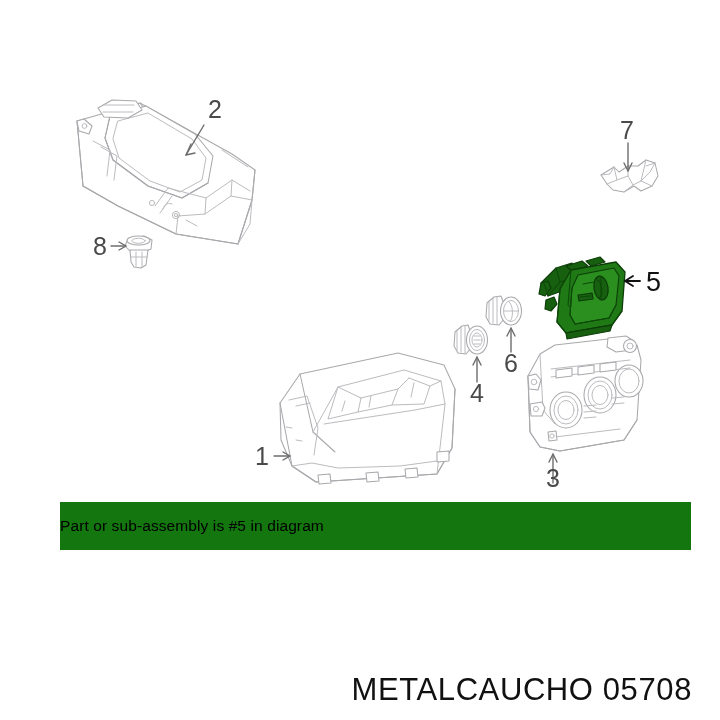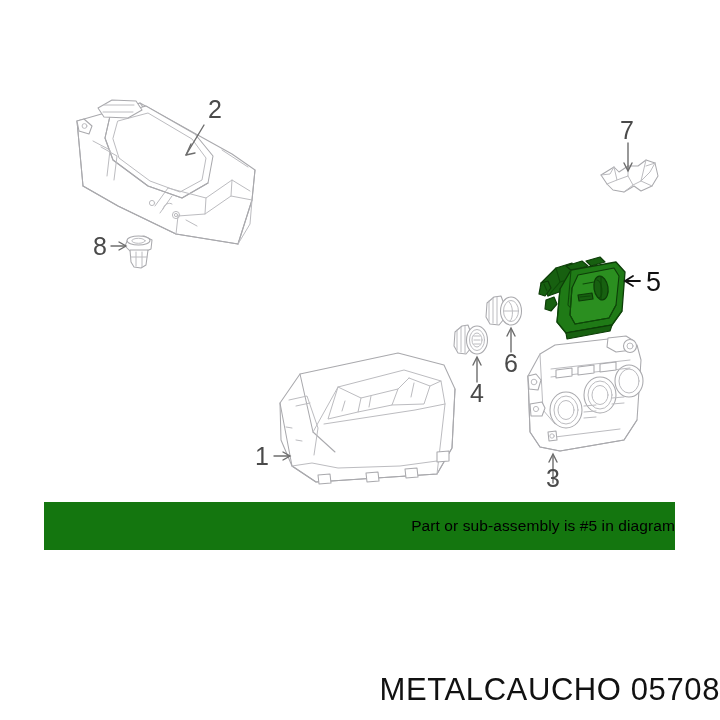--- a/index.html
+++ b/index.html
@@ -29,29 +29,29 @@
   svg.parts-canvas {
     position: absolute;
     left: 0;
     top: 0;
     width: 720px;
     height: 720px;
     display: block;
   }
   .banner {
     position: absolute;
-    left: 44px;
+    left: 60px;
     top: 502px;
     width: 631px;
     height: 48px;
     background: #14760f;
     box-sizing: border-box;
     display: flex;
     flex-direction: column;
-    align-items: flex-end;
+    align-items: flex-start;
     justify-content: center;
     line-height: 1.02;
   }
   .banner-line {
     color: #000000;
     font-size: 15.5px;
     font-family: "Liberation Sans", sans-serif;
     letter-spacing: 0.1px;
     white-space: nowrap;
   }
@@ -63,20 +63,21 @@
     height: 60px;
     display: flex;
     align-items: center;
     justify-content: flex-end;
   }
   .brand-text {
     color: #111111;
     font-size: 31px;
     font-family: "Liberation Sans", sans-serif;
     letter-spacing: 0.6px;
+    margin-right: 28px;
     white-space: nowrap;
   }
   .callout-num {
     font-family: "Liberation Sans", sans-serif;
     fill: #4a4a4a;
     font-size: 25px;
   }
   .callout-num-dark {
     font-family: "Liberation Sans", sans-serif;
     fill: #111111;

